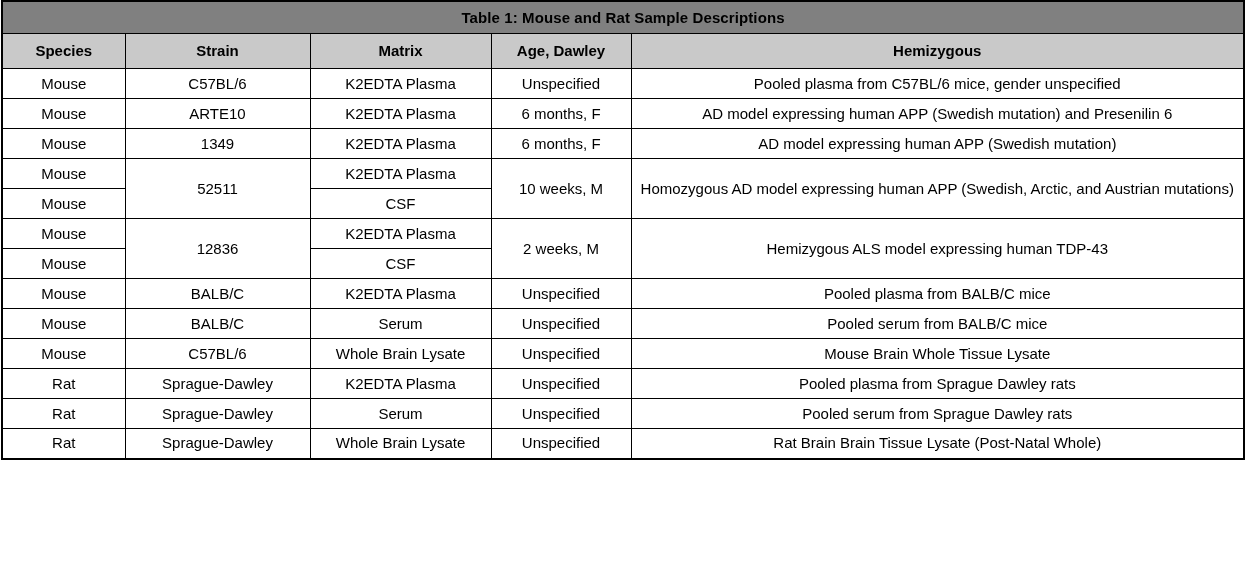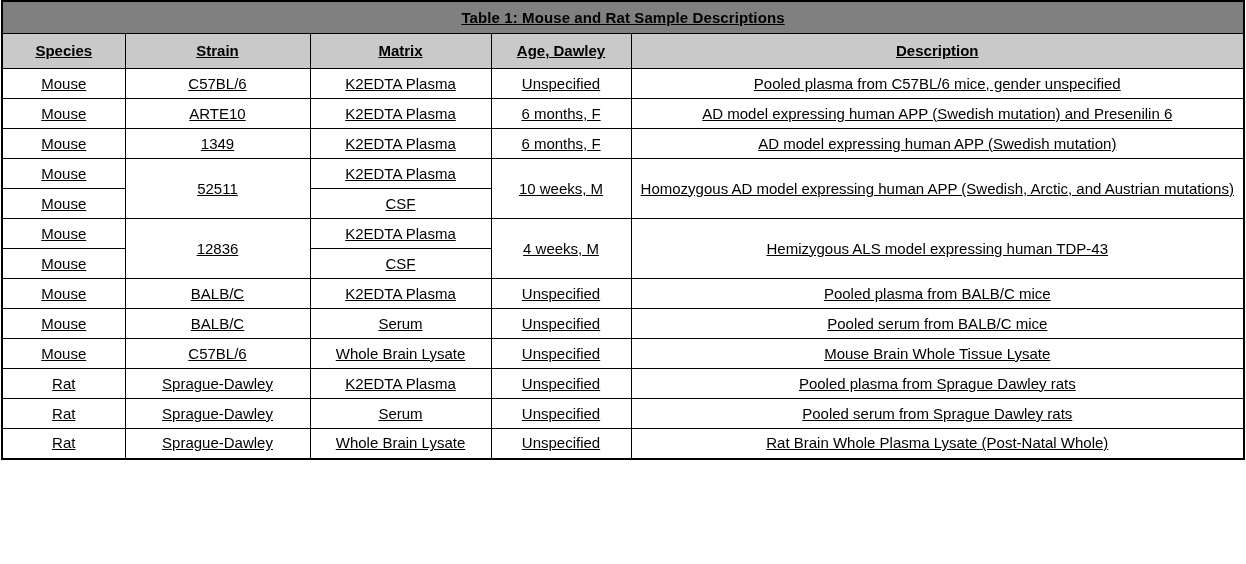--- a/index.html
+++ b/index.html
@@ -17,21 +17,20 @@
     width: 1246px;
     box-sizing: border-box;
     padding: 0;
   }
   table.sample-table {
     border-collapse: collapse;
     table-layout: fixed;
     width: 1244px;
     margin: 0 1px;
     border: 2px solid #000;
-    text-decoration: underline;
   }
   table.sample-table td,
   table.sample-table th {
     border: 1px solid #000;
     font-size: 15px;
     color: #000;
     text-align: center;
     vertical-align: middle;
     padding: 3px 4px;
     line-height: 1.2;
@@ -73,21 +72,21 @@
     </colgroup>
     <thead>
       <tr>
         <th class="title-cell" colspan="5">Table 1: Mouse and Rat Sample Descriptions</th>
       </tr>
       <tr>
         <th class="header-cell">Species</th>
         <th class="header-cell">Strain</th>
         <th class="header-cell">Matrix</th>
         <th class="header-cell">Age, Dawley</th>
-        <th class="header-cell">Description</th>
+        <th class="header-cell">Hemizygous</th>
       </tr>
     </thead>
     <tbody>
       <tr class="row-cell">
         <td>Mouse</td>
         <td>C57BL/6</td>
         <td>K2EDTA Plasma</td>
         <td>Unspecified</td>
         <td class="desc-cell">Pooled plasma from C57BL/6 mice, gender unspecified</td>
       </tr>
@@ -113,21 +112,21 @@
         <td class="desc-cell" rowspan="2">Homozygous AD model expressing human APP (Swedish, Arctic, and Austrian mutations)</td>
       </tr>
       <tr class="row-cell">
         <td>Mouse</td>
         <td>CSF</td>
       </tr>
       <tr class="row-cell">
         <td>Mouse</td>
         <td rowspan="2">12836</td>
         <td>K2EDTA Plasma</td>
-        <td rowspan="2">4 weeks, M</td>
+        <td rowspan="2">2 weeks, M</td>
         <td class="desc-cell" rowspan="2">Hemizygous ALS model expressing human TDP-43</td>
       </tr>
       <tr class="row-cell">
         <td>Mouse</td>
         <td>CSF</td>
       </tr>
       <tr class="row-cell">
         <td>Mouse</td>
         <td>BALB/C</td>
         <td>K2EDTA Plasma</td>
@@ -160,17 +159,17 @@
         <td>Sprague-Dawley</td>
         <td>Serum</td>
         <td>Unspecified</td>
         <td class="desc-cell">Pooled serum from Sprague Dawley rats</td>
       </tr>
       <tr class="row-cell">
         <td>Rat</td>
         <td>Sprague-Dawley</td>
         <td>Whole Brain Lysate</td>
         <td>Unspecified</td>
-        <td class="desc-cell">Rat Brain Whole Plasma Lysate (Post-Natal Whole)</td>
+        <td class="desc-cell">Rat Brain Brain Tissue Lysate (Post-Natal Whole)</td>
       </tr>
     </tbody>
   </table>
 </div>
 
 </body></html>

